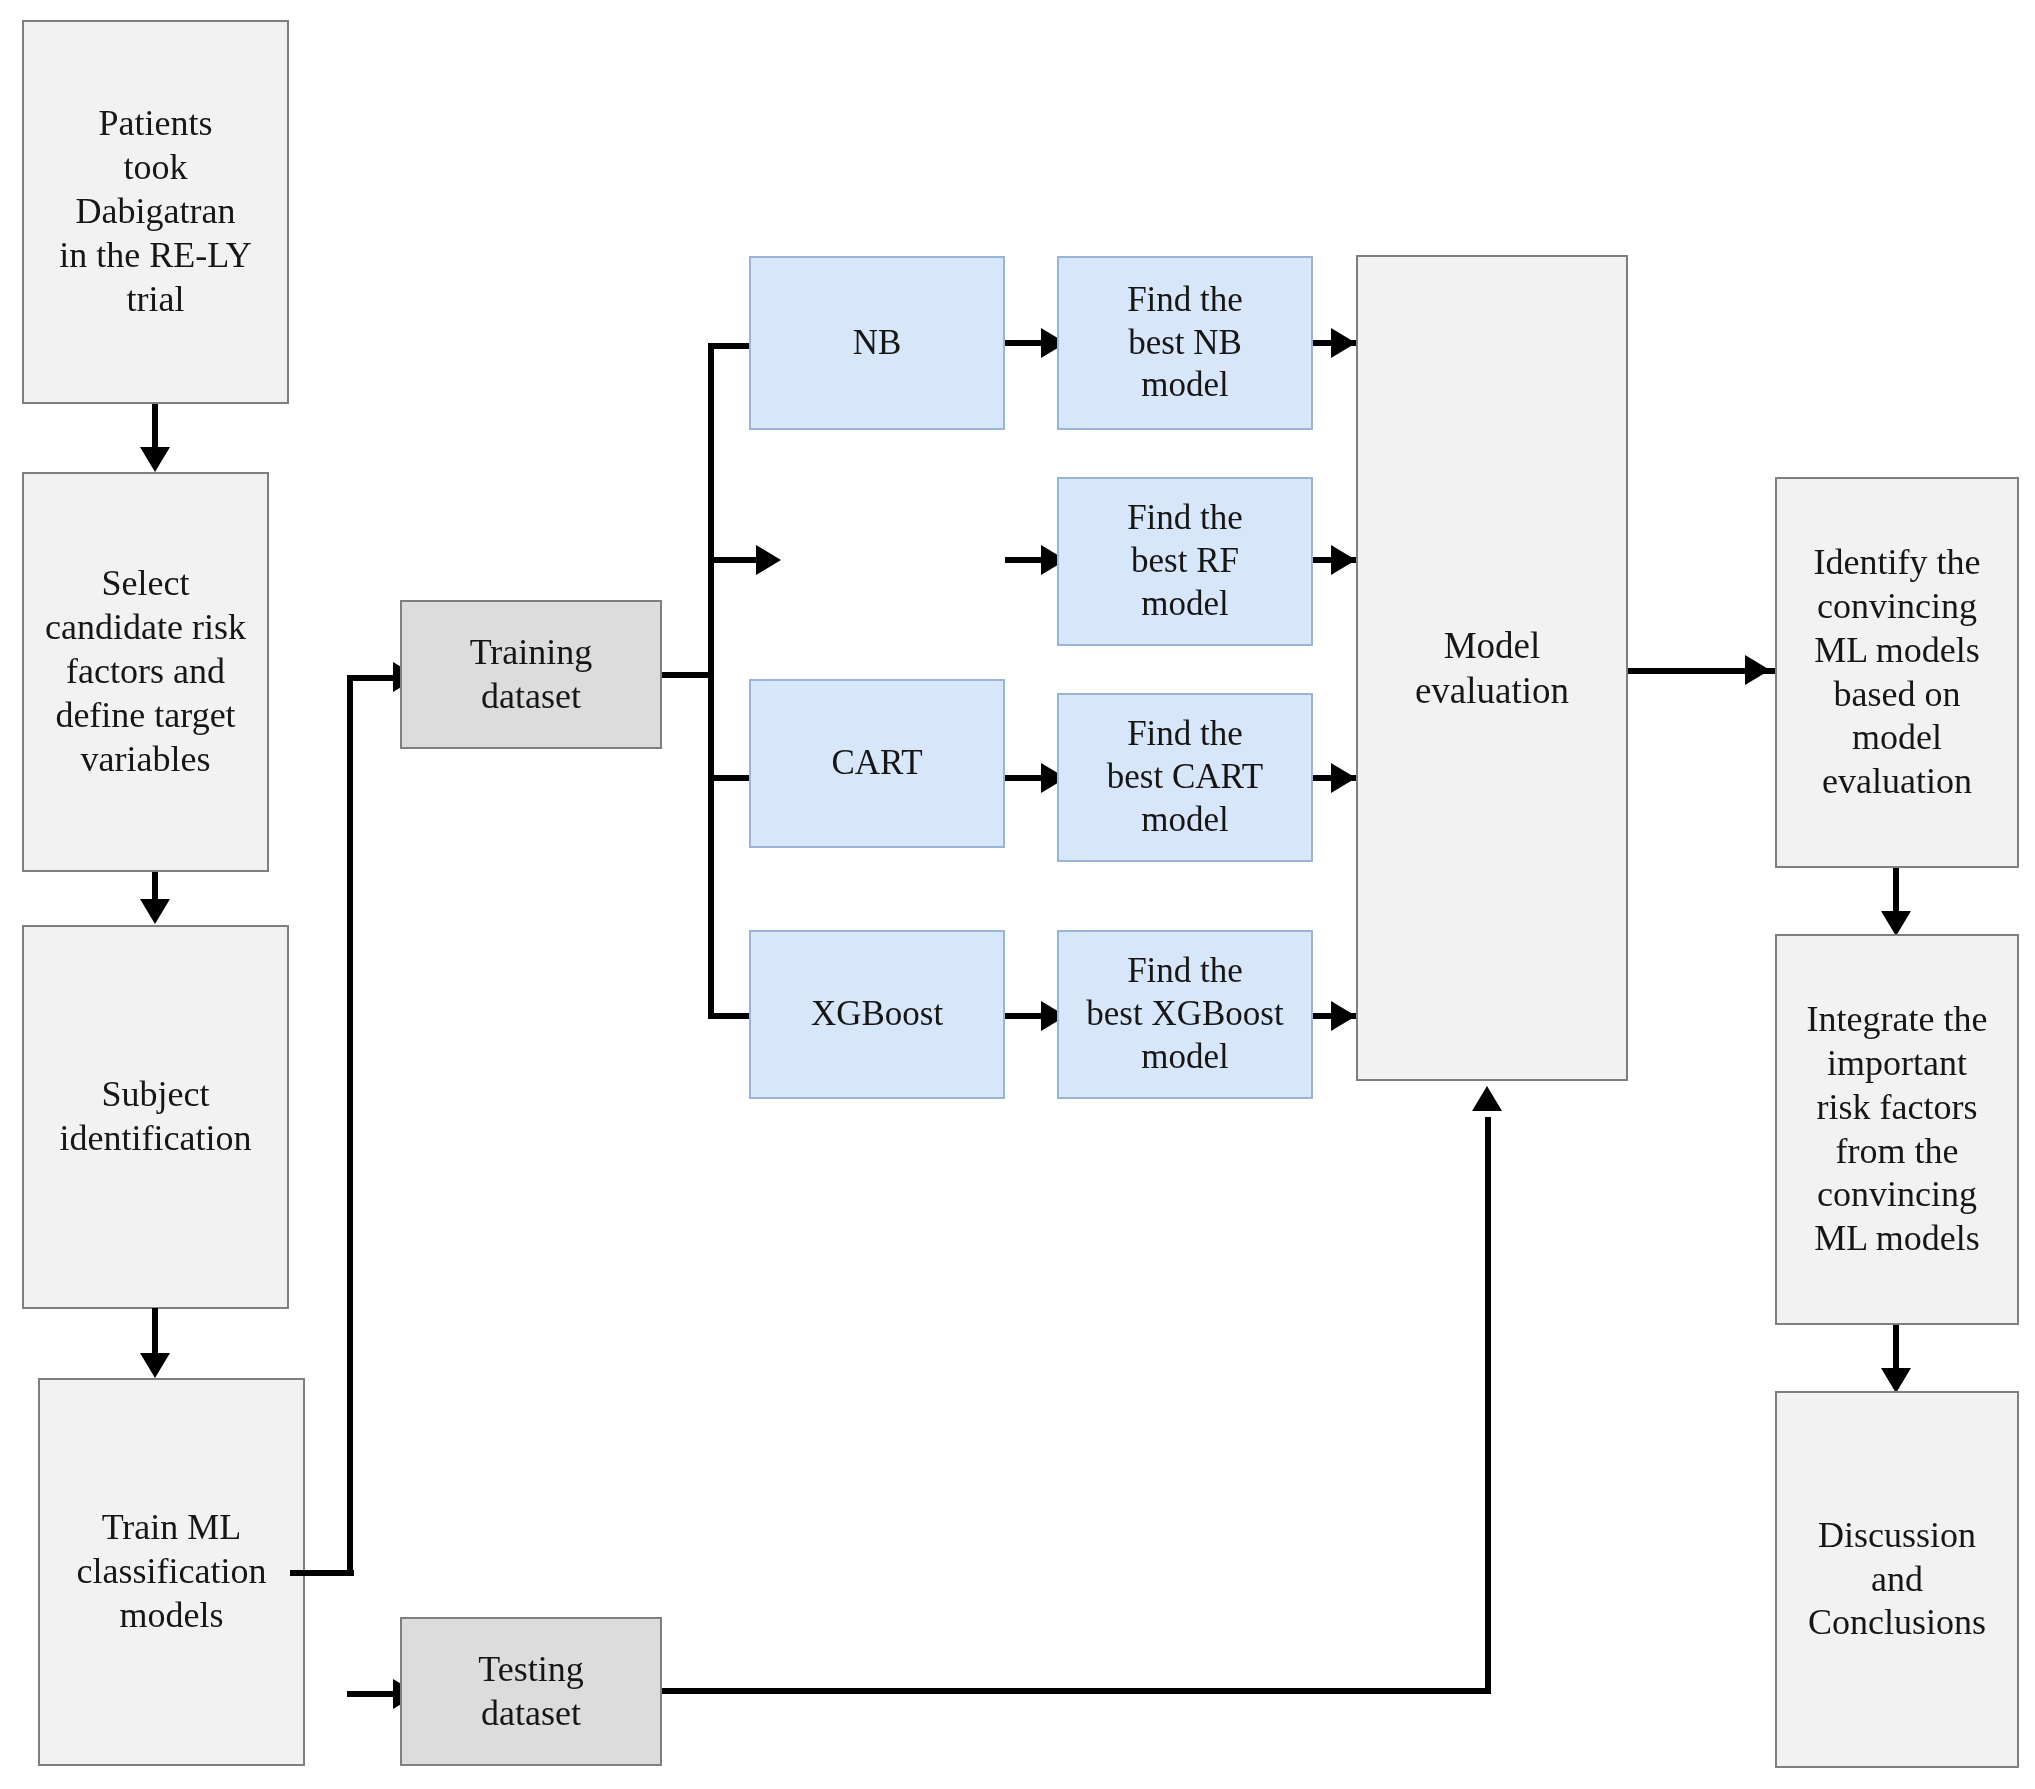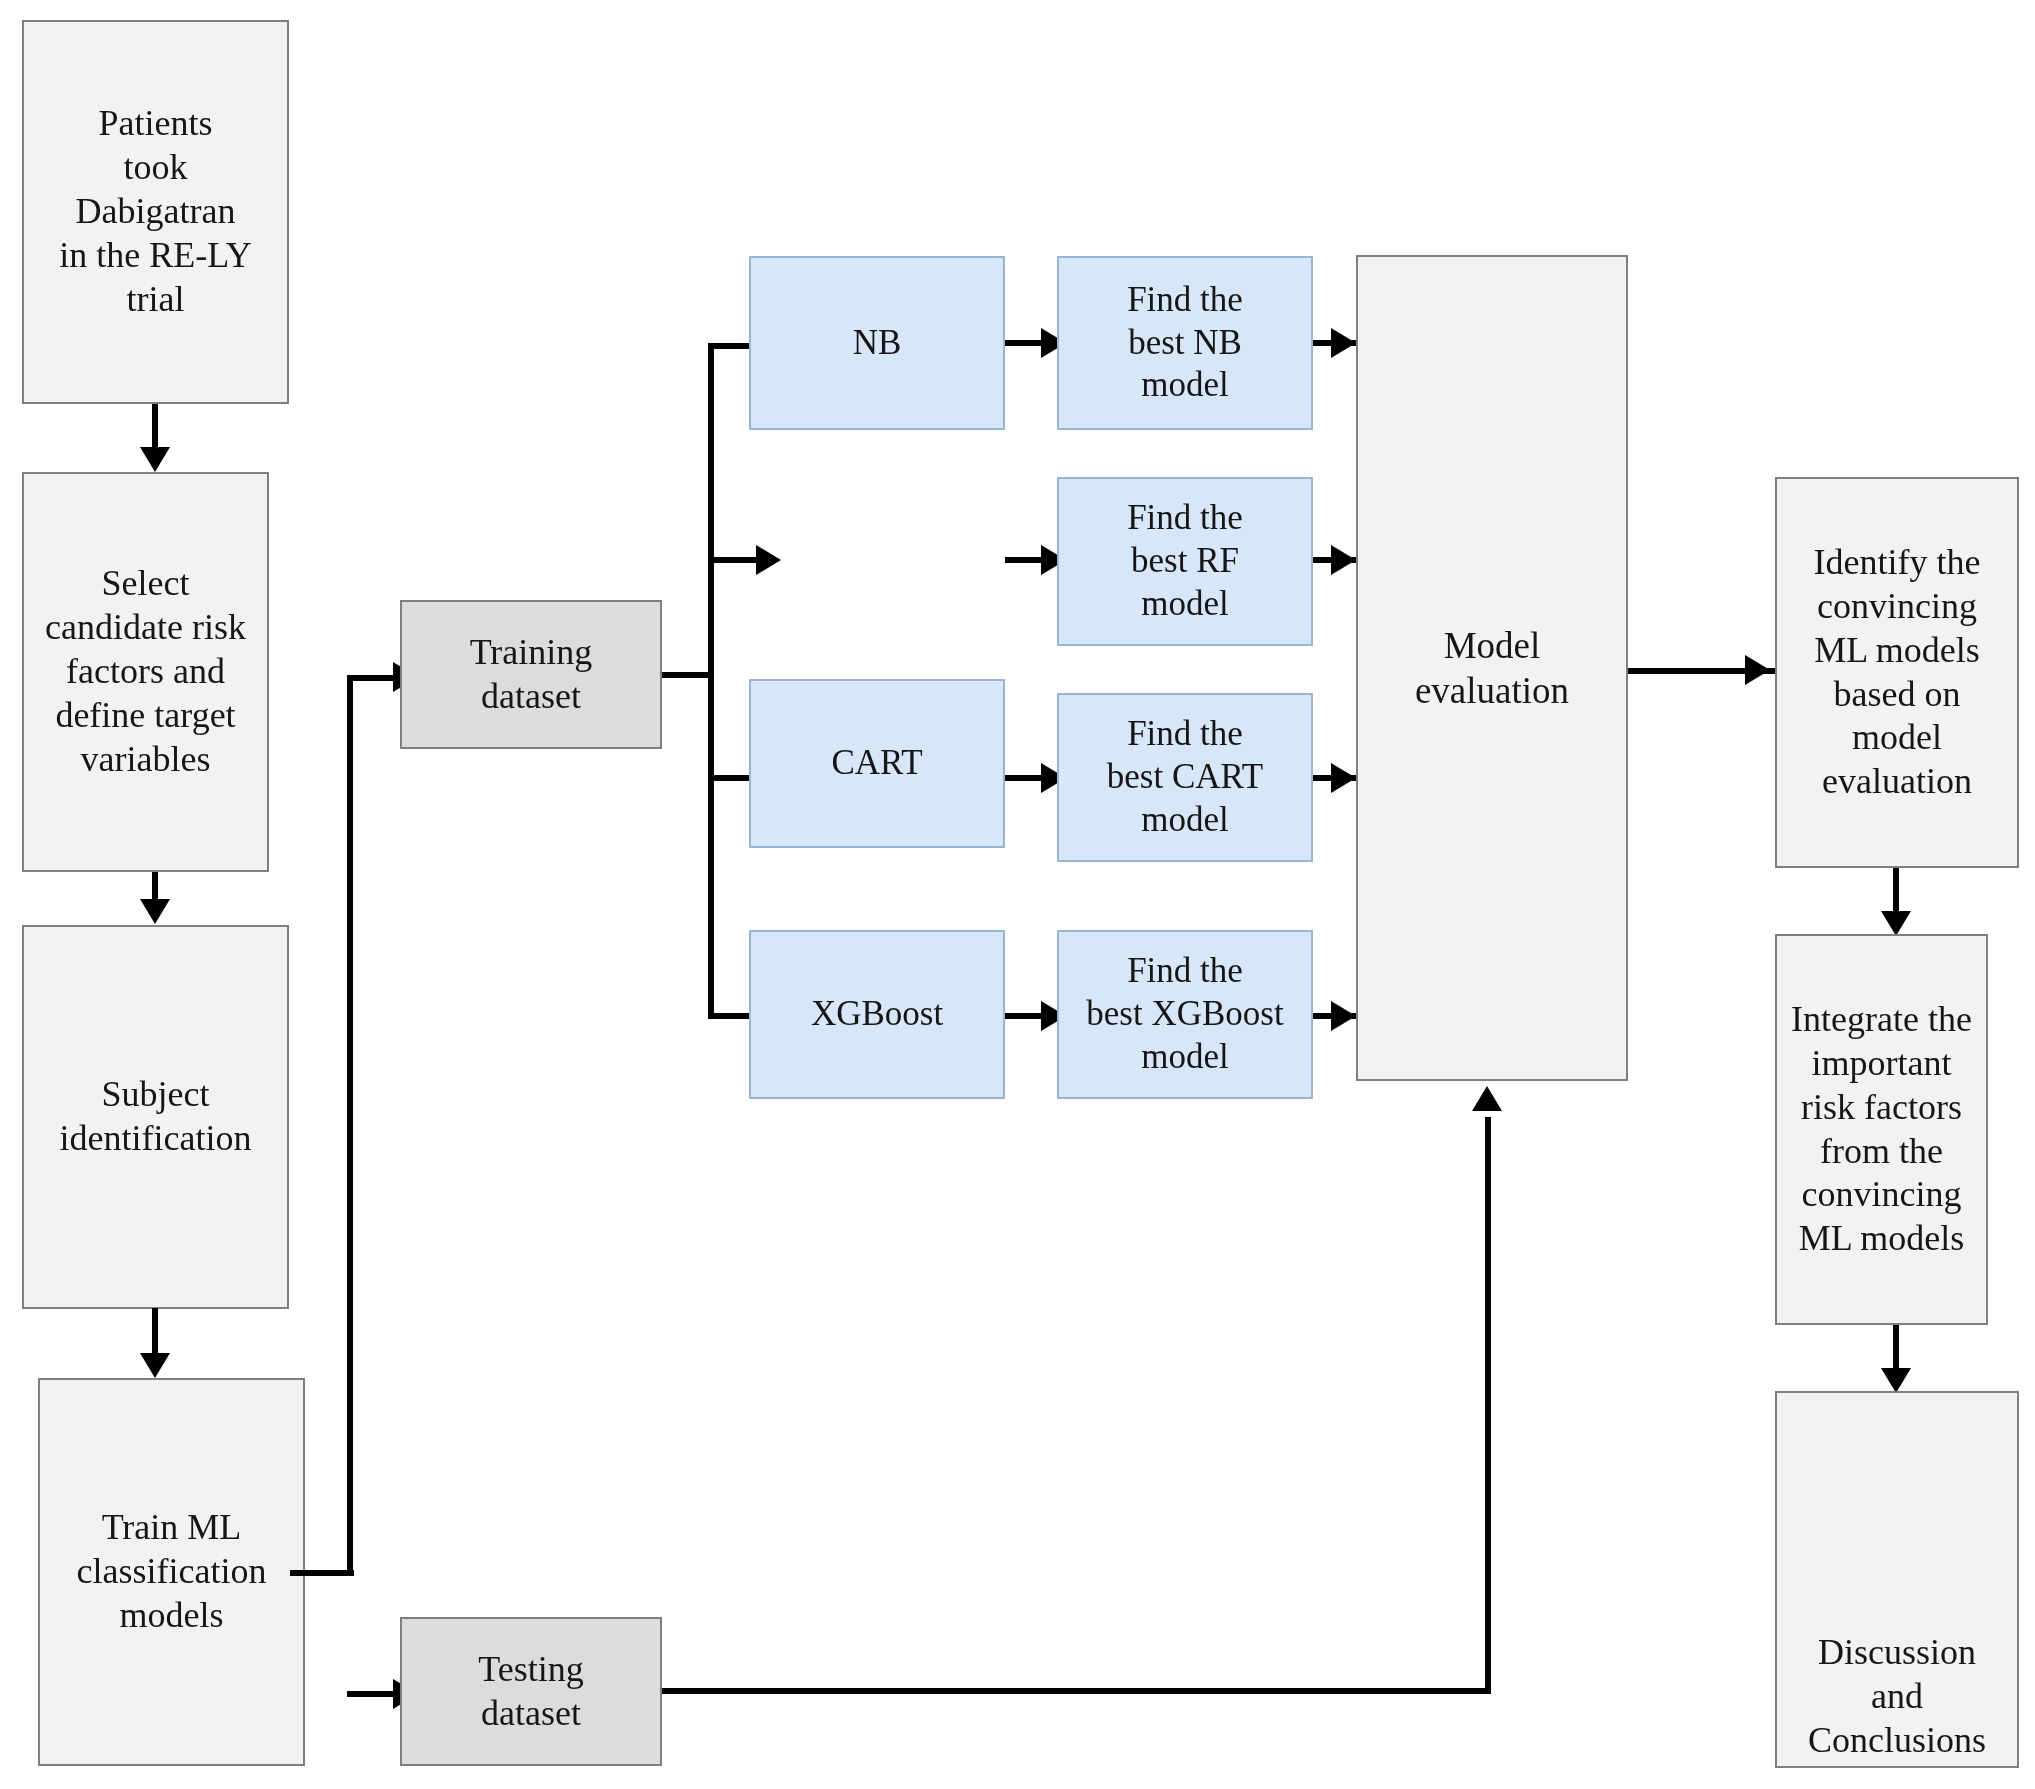--- a/index.html
+++ b/index.html
@@ -214,32 +214,32 @@
 convincing
 ML models
 based on
 model
 evaluation</span>
   </div>
 
   <div class="seg v" style="left:1893px; top:868px; width:6.4px; height:45px;"></div>
   <div class="arrow down" style="left:1881px; top:911px;"></div>
 
-  <div class="node grey" style="left:1775px; top:934px; width:213px; height:391px;justify-content:center;">
+  <div class="node grey" style="left:1775px; top:934px; width:244px; height:391px;justify-content:center;">
     <span class="txt">Integrate the
 important
 risk factors
 from the
 convincing
 ML models</span>
   </div>
 
   <div class="seg v" style="left:1893px; top:1325px; width:6.4px; height:45px;"></div>
   <div class="arrow down" style="left:1881px; top:1368px;"></div>
 
-  <div class="node grey" style="left:1775px; top:1391px; width:244px; height:377px;align-items:flex-end;">
+  <div class="node grey" style="left:1775px; top:1391px; width:244px; height:377px;">
     <span class="txt">Discussion
 and
 Conclusions</span>
   </div>
 
 </div>
 
 
 </body></html>

